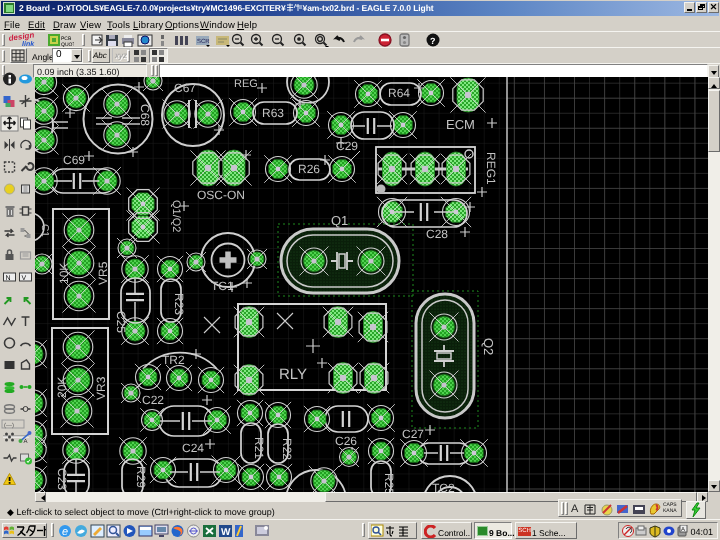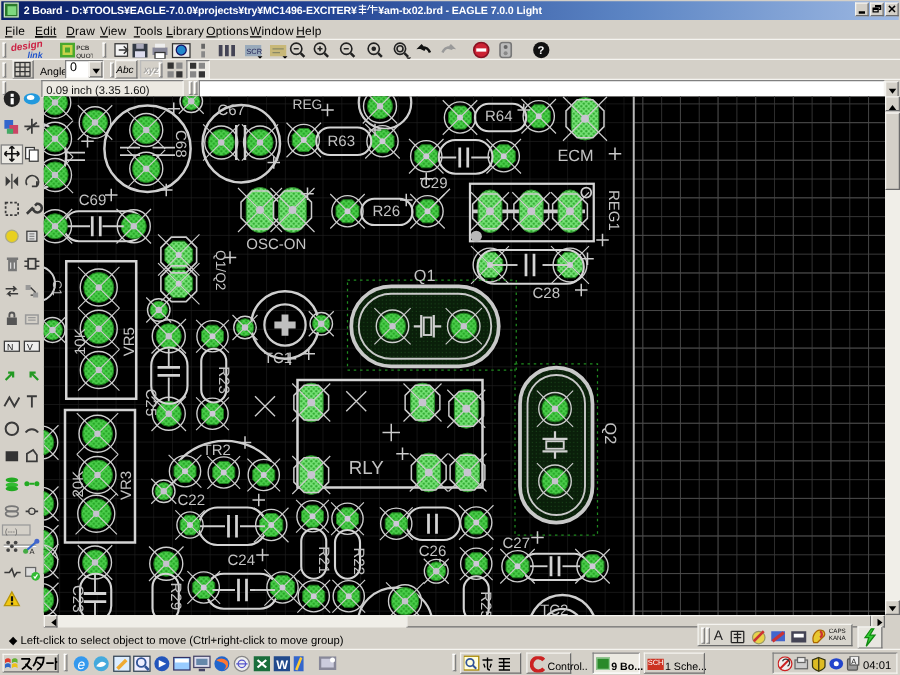--- a/index.html
+++ b/index.html
@@ -982,31 +982,31 @@
         <circle cx="5" cy="6" r="3" fill="none" stroke="#359" stroke-width="1.4"></circle>
         <path d="M7,8 l3,3" stroke="#359" stroke-width="1.6"></path>
       </svg>
     <svg style="position:absolute;left:16px;top:2px;" width="26" height="12" viewBox="0 0 26 12">
         <g stroke="#000" fill="none" stroke-width="1.1">
           <path d="M1,3 h8 M5,1 v8 q0,2 2,2 M2,6 l1,3 M8,6 l-1,3"></path>
           <path d="M14,2 h9 M18,2 v9 M14,5 h9 M14,8 h9 M14,11 h9"></path>
         </g>
       </svg>
   </div>
-  <div class="abs ras" style="left:421px;top:2px;width:36px;height:17px;">
+  <div class="abs ras" style="left:421px;top:2px;width:51px;height:17px;">
     <svg style="position:absolute;left:2px;top:2px;" width="13" height="13" viewBox="0 0 13 13">
         <path d="M11,3 A5.5,5.5 0 1 0 11,10" fill="none" stroke="#c22" stroke-width="3"></path>
       </svg>
     <span style="position:absolute;left:16px;top:5px;font-size:8.5px;white-space:nowrap;">Control..</span>
   </div>
   <div class="abs" style="left:474px;top:2px;width:38px;height:17px;border:1px solid #808080;border-right-color:#fff;border-bottom-color:#fff;background:#eceae2;">
     <div style="position:absolute;left:2px;top:3px;width:11px;height:10px;background:#2a8a2a;border:1px solid #9c9;"></div>
     <span style="position:absolute;left:14px;top:5px;font-size:8.5px;font-weight:bold;white-space:nowrap;">9 Bo...</span>
   </div>
-  <div class="abs ras" style="left:515px;top:2px;width:49px;height:17px;">
+  <div class="abs ras" style="left:515px;top:2px;width:62px;height:17px;">
     <div style="position:absolute;left:2px;top:4px;width:13px;height:9px;background:#cc3322;color:#fff;font-size:6px;text-align:center;line-height:9px;">SCH</div>
     <span style="position:absolute;left:16px;top:5px;font-size:8.5px;white-space:nowrap;">1 Sche...</span>
   </div>
 
   <div class="abs sunk" style="left:618px;top:2px;width:100px;height:17px;">
     <svg style="position:absolute;left:3px;top:2px;" width="70" height="13" viewBox="0 0 70 13">
       <circle cx="6" cy="6" r="5.5" fill="#eee" stroke="#c22"></circle>
         <path d="M2,10 L10,2" stroke="#c22" stroke-width="1.5"></path>
         <path d="M4,4 a3,3 0 1 1 4,4" fill="none" stroke="#333"></path>
       <g transform="translate(13,0)">

